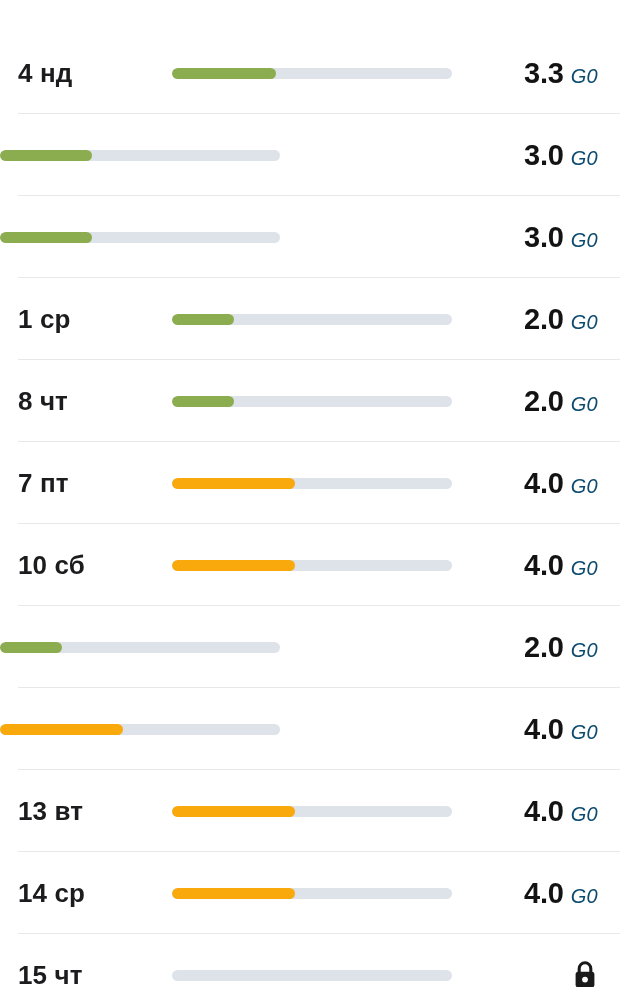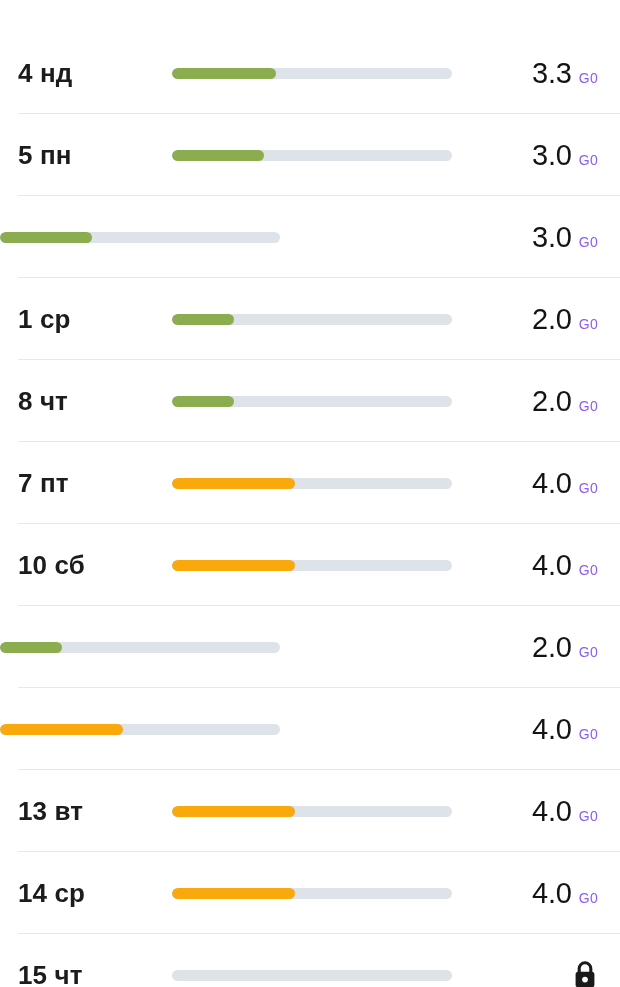--- a/index.html
+++ b/index.html
@@ -82,31 +82,32 @@
   .value-cell {
     flex: 1 1 auto;
     display: flex;
     align-items: baseline;
     justify-content: flex-end;
     padding-right: 22px;
   }
 
   .value-number {
     font-size: 29px;
-    font-weight: 400;
+    font-weight: 700;
     color: #131313;
     letter-spacing: -0.2px;
   }
 
   .value-unit {
-    font-size: 14px;
+    font-size: 20px;
     font-weight: 400;
-    color: #8b5cf6;
+    color: #0c4a6e;
     margin-left: 7px;
     letter-spacing: 0.3px;
+    font-style: italic;
   }
 
   .lock-wrap {
     display: flex;
     align-items: center;
     justify-content: flex-end;
     padding-right: 22px;
     flex: 1 1 auto;
   }
 
@@ -123,21 +124,20 @@
           <div class="bar-fill green" style="width: 37%;"></div>
         </div>
       </div>
       <div class="value-cell">
         <span class="value-number">3.3</span>
         <span class="value-unit">G0</span>
       </div>
       <div class="row-divider"></div>
     </div>
     <div class="row">
-      <div class="day-label">5 пн</div>
       <div class="bar-cell">
         <div class="bar-track">
           <div class="bar-fill green" style="width: 33%;"></div>
         </div>
       </div>
       <div class="value-cell">
         <span class="value-number">3.0</span>
         <span class="value-unit">G0</span>
       </div>
       <div class="row-divider"></div>

